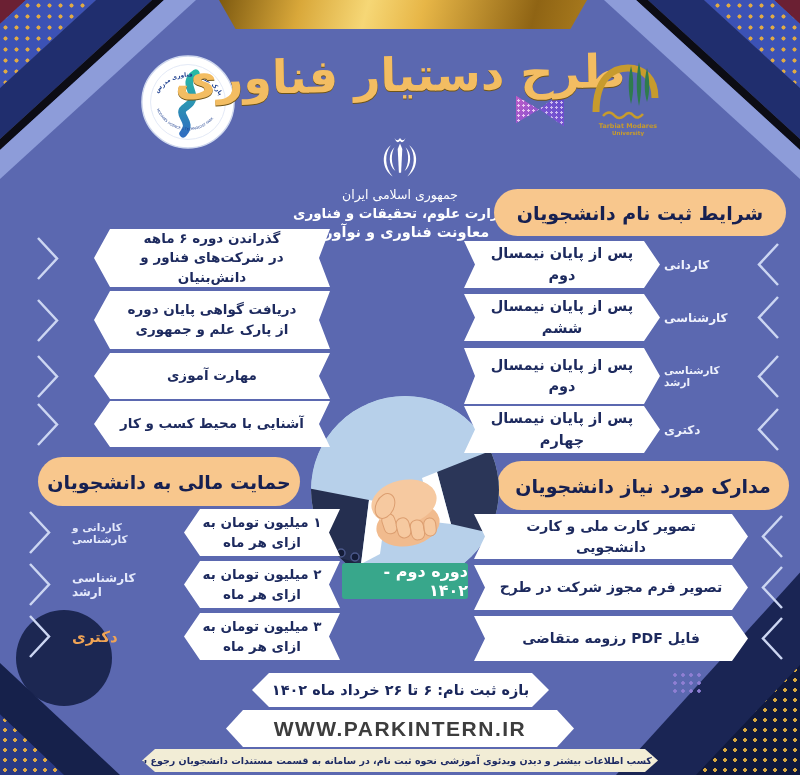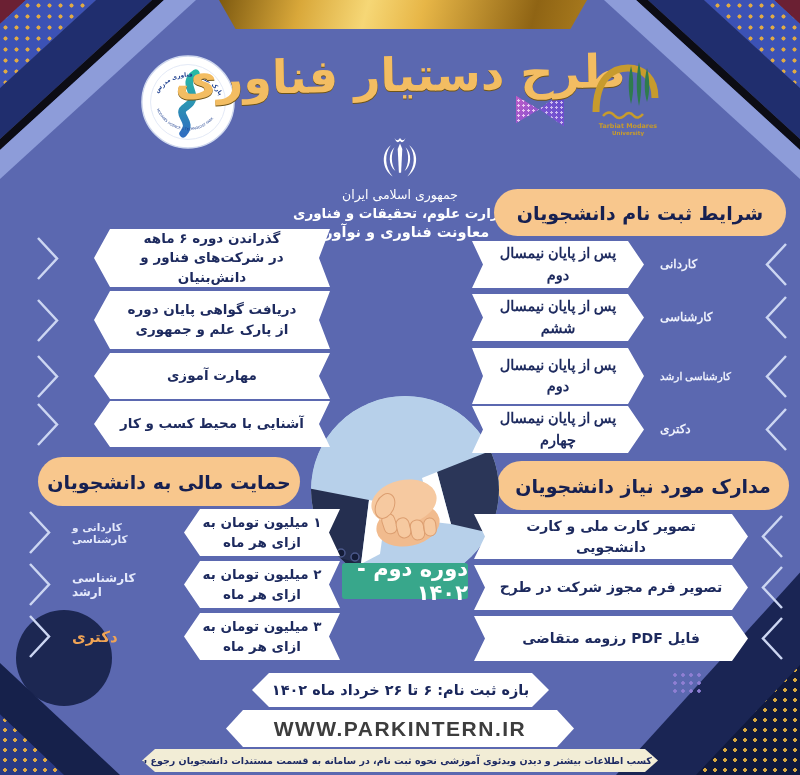--- a/index.html
+++ b/index.html
@@ -76,21 +76,21 @@
   .tip-left  { clip-path:polygon(16px 0,100% 0,calc(100% - 11px) 50%,100% 100%,16px 100%,0 50%); }
   .tip-right { clip-path:polygon(0 0,calc(100% - 16px) 0,100% 50%,calc(100% - 16px) 100%,0 100%,11px 50%); }
   .chev { flex:0 0 auto; }
   .deg { flex:0 0 auto; text-align:left; color:#eef1fc; font-weight:bold; }
 
   .benefit-row { left:30px; width:300px; gap:30px; }
   #ben-0 { top:229px; height:58px; } #ben-1 { top:291px; height:58px; }
   #ben-2 { top:353px; height:46px; } #ben-3 { top:401px; height:46px; }
   .benefit-row .banner { font-size:13.5px; }
 
-  .cond-row { right:6px; width:322px; gap:16px;font-family:Liberation Serif, serif; }
+  .cond-row { right:14px; width:322px; gap:4px; }
   #con-0 { top:241px; height:47px; } #con-1 { top:294px; height:47px; }
   #con-2 { top:348px; height:56px; } #con-3 { top:406px; height:47px; }
   .cond-row .banner { font-size:14.5px; }
   .cond-row .deg { width:84px; font-size:12px; }
   #con-2 .deg { font-size:10.5px; }
 
   .fin-row { left:22px; width:318px; gap:16px; }
   #fin-0 { top:509px; height:47px; } #fin-1 { top:561px; height:47px; } #fin-2 { top:613px; height:47px; }
   .fin-row .banner { font-size:13.5px; }
   .fin-row .deg { width:96px; }
@@ -99,21 +99,21 @@
   #fin-2 .deg { font-size:15px;  color:#f0a455; }
 
   .doc-row { right:10px; width:316px; gap:8px; }
   #doc-0 { top:514px; height:45px; } #doc-1 { top:565px; height:45px; } #doc-2 { top:616px; height:45px; }
   .doc-row .banner { font-size:14px; }
 
   
   .hand-circle { left:311px; top:396px; width:188px; height:188px; border-radius:50%;
     overflow:hidden; background:#b7d0ea; z-index:2; }
   .badge-green { left:342px; top:563px; width:126px; height:36px; background:#38a78b;
-    color:#fff; font-weight:bold; font-size:21px; display:flex; align-items:center;
+    color:#fff; font-weight:bold; font-size:16px; display:flex; align-items:center;
     justify-content:center; border-radius:3px; z-index:4; }
 
   
   .hexbanner { position:absolute; background:#fff; color:#19265b; font-weight:bold;
     display:flex; align-items:center; justify-content:center; white-space:nowrap; z-index:4;
     clip-path:polygon(17px 0,calc(100% - 17px) 0,100% 50%,calc(100% - 17px) 100%,17px 100%,0 50%); }
   #reg-banner  { left:252px; top:673px; width:297px; height:34px; font-size:14.5px; }
   #site-banner { left:226px; top:710px; width:348px; height:37px; font-size:21px;
     color:#3d3d3d; font-family:"Liberation Sans", sans-serif; letter-spacing:1.5px; }
   #note-banner { left:142px; top:749px; width:516px; height:23px; background:#f2edd6;

